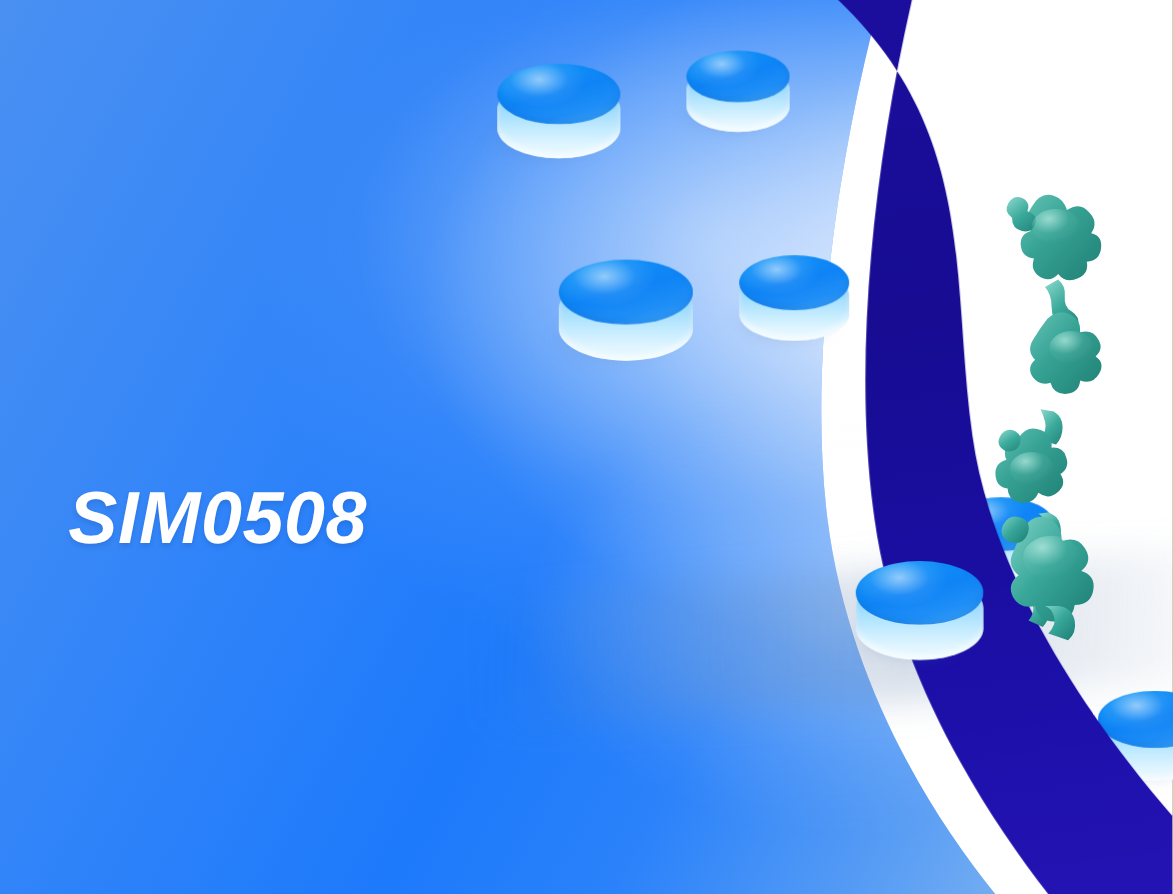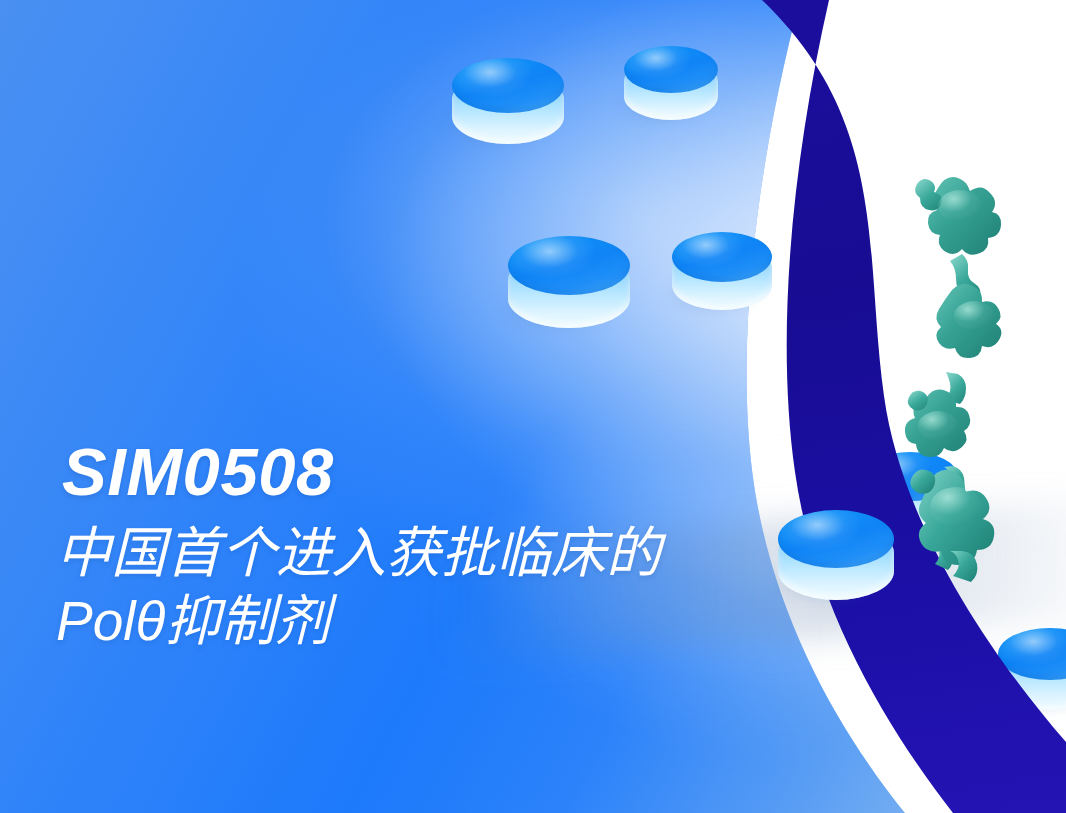--- a/index.html
+++ b/index.html
@@ -324,19 +324,15 @@
                q-2,14 -17,14 q-2,14 -17,15 q-16,1 -19,-14 q-14,3 -20,-8 q-6,-12 5,-20
                q-11,-9 -5,-21 q4,-9 9,-21 Z" fill="url(#tealC)"></path>
       <path d="M18,38 q-11,-6 -6,-16 q6,-11 17,-6 q9,4 5,15 q-4,10 -16,7 Z" fill="url(#tealC)"></path>
       <ellipse cx="56" cy="52" rx="26" ry="20" fill="url(#tealHi2)"></ellipse>
       <path d="M62,96 q12,1 15,13 q2,11 -6,18 l-18,-6 q8,-9 5,-16 q-2,-7 -8,-9 Z" fill="url(#tealC)"></path>
     </svg>
   </div>
 
   <div class="headline">
     <h1 class="title">SIM0508</h1>
-    <div class="subtitle">
-      <span class="ln">中国首个进入获批临床的</span>
-      <span class="ln">Polθ抑制剂</span>
-    </div>
   </div>
 
 </div>
 
 </body></html>

